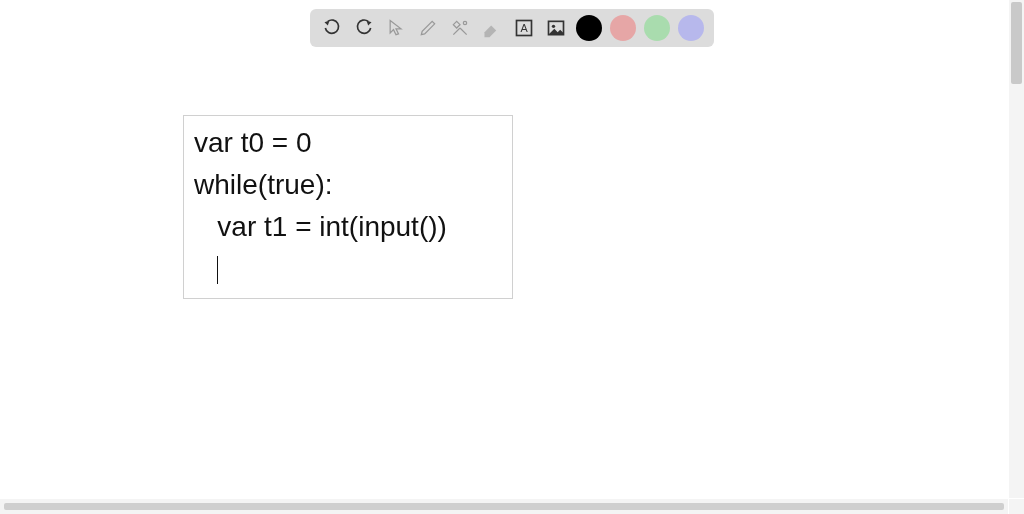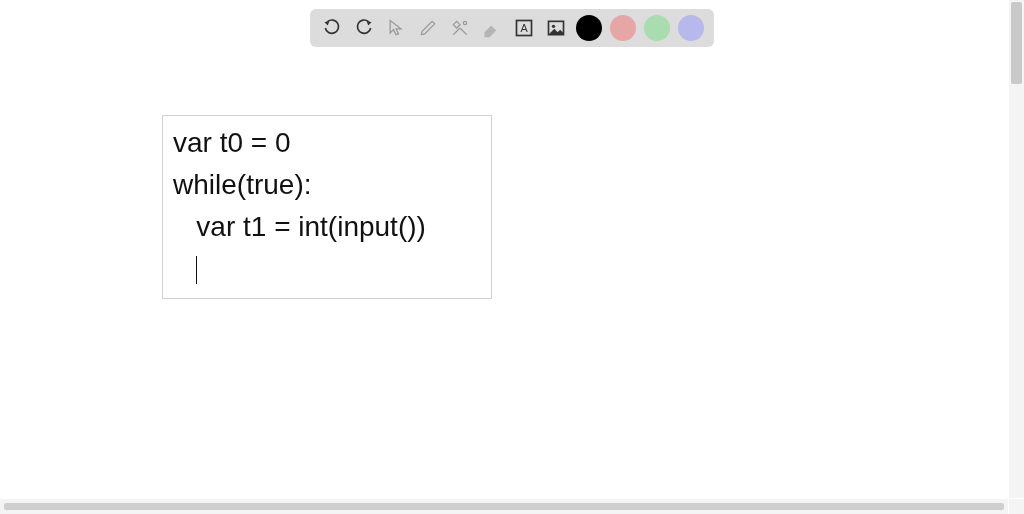--- a/index.html
+++ b/index.html
@@ -37,21 +37,21 @@
     .color-swatch {
       width: 26px;
       height: 26px;
       border-radius: 50%;
       cursor: pointer;
       flex-shrink: 0;
     }
     .text-box {
       position: absolute;
       top: 115px;
-      left: 162px;
+      left: 183px;
       width: 330px;
       border: 1px solid #d0d0d0;
       padding: 6px 10px 8px 10px;
       font-family: Arial, Helvetica, sans-serif;
       font-size: 28px;
       line-height: 1.5;
       white-space: pre;
       color: #111;
       background: #fff;
     }

